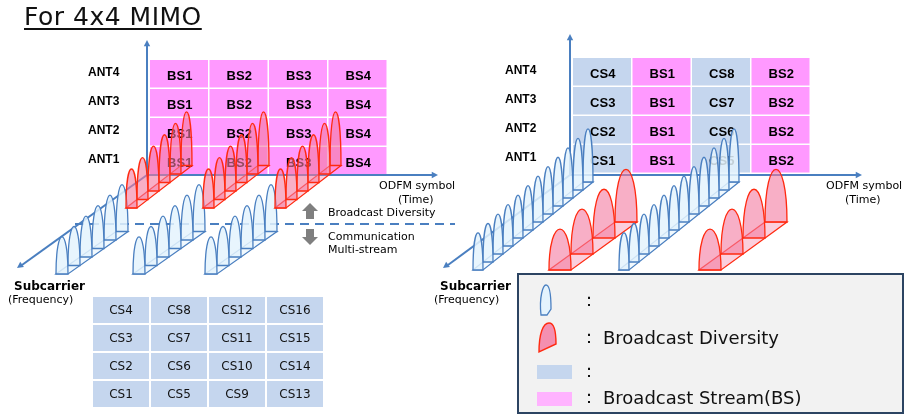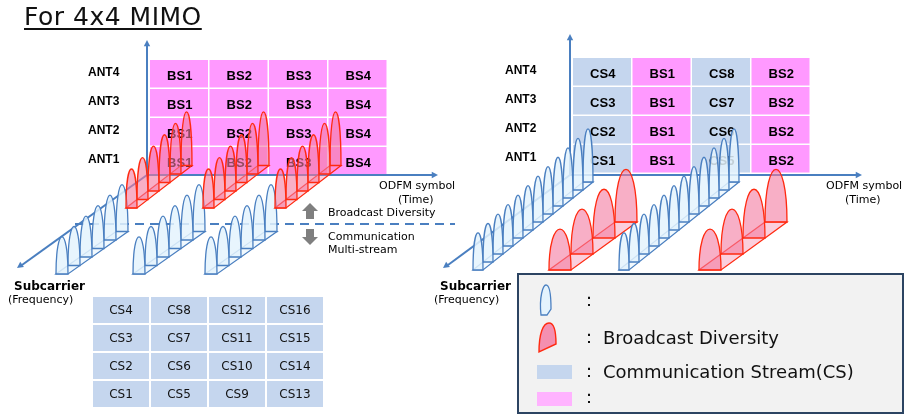--- a/index.html
+++ b/index.html
@@ -270,21 +270,21 @@
       <path d="M20 32 C20 14 24 3 30 3 C35 3 37 12 37 24 Z" fill="#f48fb0" stroke="#ff2a10" stroke-width="1.4"></path>
     </svg>
     <span class="legend-colon">：</span>
     <span>Broadcast Diversity</span>
   </div>
   <div class="legend-row" style="top:84px;">
     <svg width="56" height="24">
       <rect x="18" y="6" width="35" height="14" fill="#c5d6ee"></rect>
     </svg>
     <span class="legend-colon">：</span>
-    <span>Communication Stream(CS)</span>
   </div>
   <div class="legend-row" style="top:110px;">
     <svg width="56" height="24">
       <rect x="18" y="7" width="35" height="14" fill="#ffb3ff"></rect>
     </svg>
     <span class="legend-colon">：</span>
+    <span>Broadcast Stream(BS)</span>
   </div>
 </div>
 
 </body></html>

